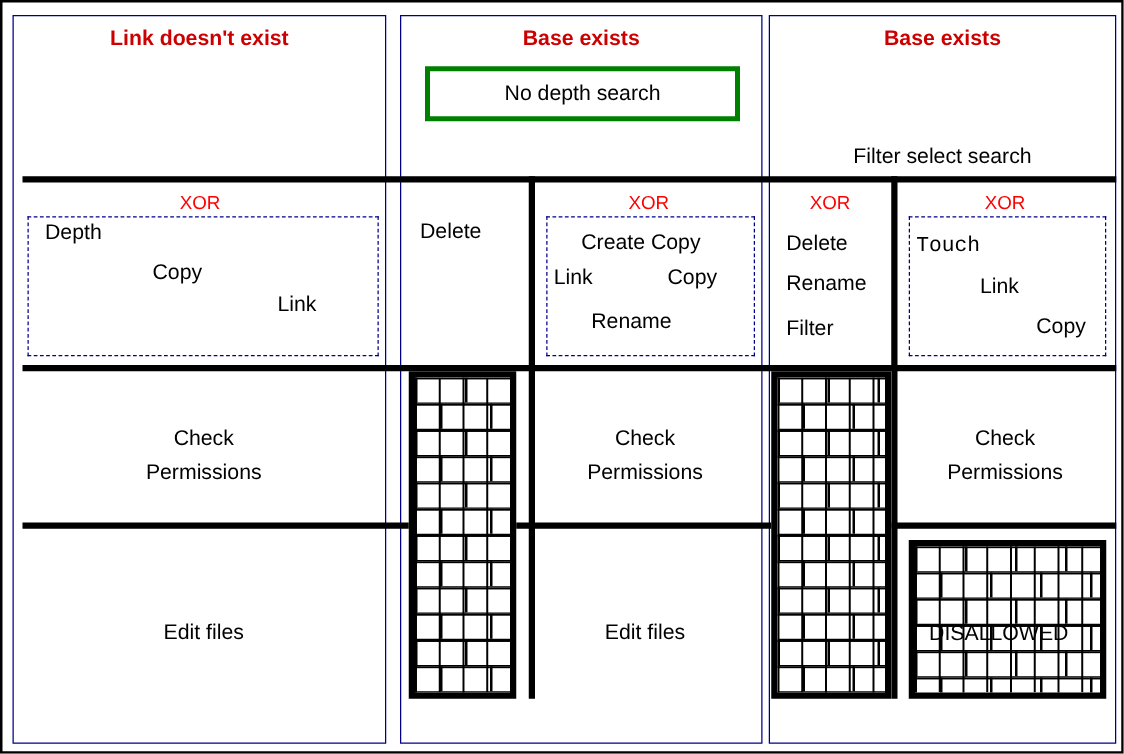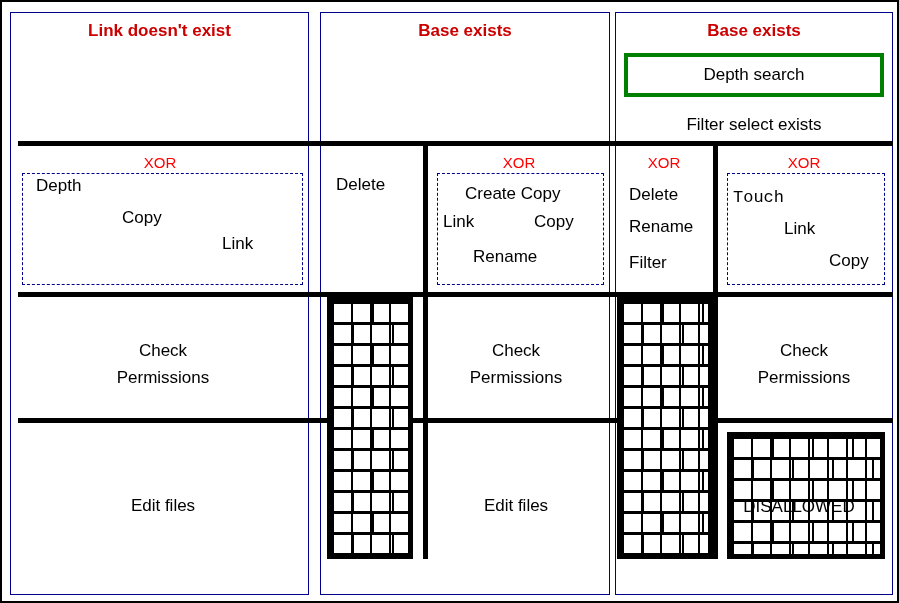--- a/index.html
+++ b/index.html
@@ -130,24 +130,24 @@
   <div class="col-frame" style="left:8px;top:10px;width:299px;height:583px;"></div>
   <div class="col-frame" style="left:318px;top:10px;width:290px;height:583px;"></div>
   <div class="col-frame" style="left:613px;top:10px;width:278px;height:583px;"></div>
 
   <div class="txt hdr-red" style="left:8px;top:19px;width:299px;">Link doesn't exist</div>
 
   <div class="txt hdr-red" style="left:318px;top:19px;width:290px;">Base exists</div>
 
   <div class="txt hdr-red" style="left:613px;top:19px;width:278px;">Base exists</div>
 
-
-  <div class="greenbox" style="left:622px;top:51px;width:260px;height:44px;">Depth search</div>
-
-  <div class="txt" style="left:613px;top:113px;width:278px;text-align:center;font-size:17px;">Filter select exists</div>
+  <div class="greenbox" style="left:338px;top:51px;width:252px;height:44px;">No depth search</div>
+
+
+  <div class="txt" style="left:613px;top:113px;width:278px;text-align:center;font-size:17px;">Filter select search</div>
 
   <div class="hrule" style="left:16px;top:139px;width:875px;"></div>
   <div class="hrule" style="left:16px;top:290px;width:875px;"></div>
   <div class="hrule" style="left:16px;top:416px;width:875px;"></div>
 
   <div class="vrule" style="left:421px;top:139px;height:418px;"></div>
   <div class="vrule" style="left:711px;top:139px;height:418px;"></div>
 
   <div class="txt xor" style="left:18px;top:152px;width:280px;">XOR</div>
   <div class="dashbox" style="left:20px;top:171px;width:281px;height:112px;"></div>

